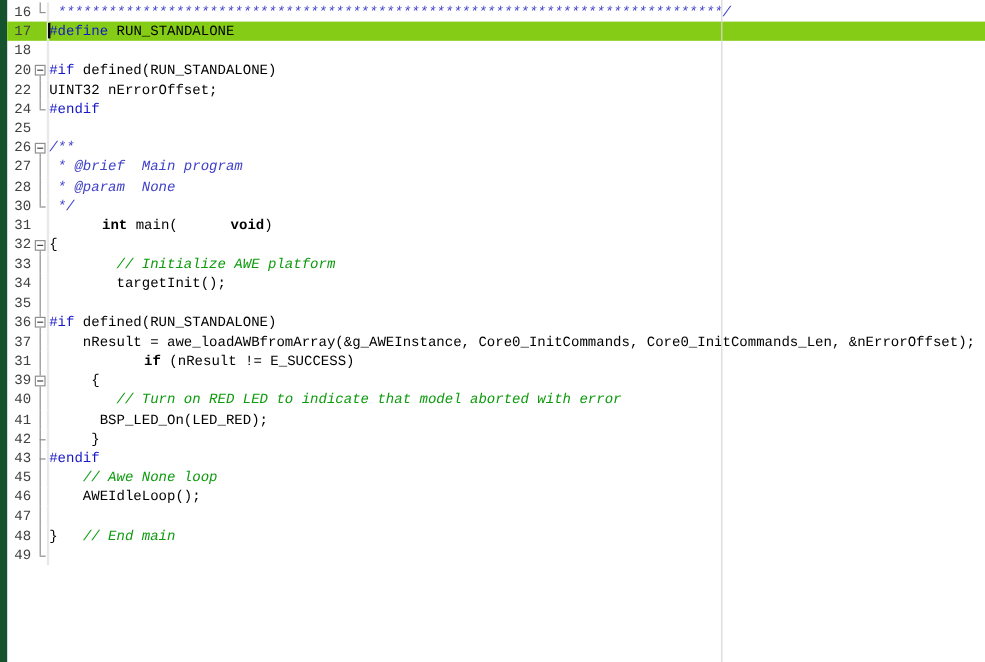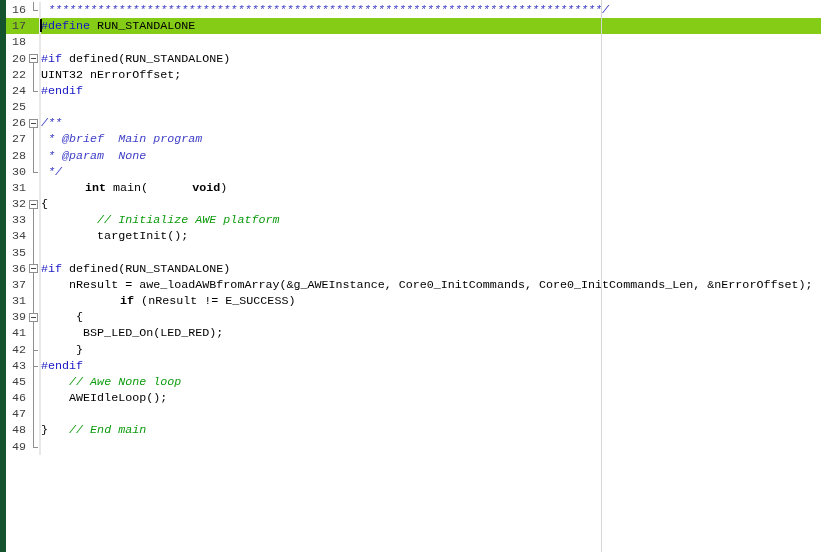--- a/index.html
+++ b/index.html
@@ -94,20 +94,21 @@
       <div class="row"><div class="num">30</div><div class="fold"><div class="fvt"></div><div class="ftick"></div></div><div class="code"><span class="doc"> */</span></div></div>
       <div class="row"><div class="num">31</div><div class="fold"></div><div class="code"><span class="kw">int</span><span class="pl"> main(</span><span class="kw">void</span><span class="pl">)</span></div></div>
       <div class="row"><div class="num">32</div><div class="fold"><div class="fvb"></div><div class="fbox"></div></div><div class="code"><span class="pl">{</span></div></div>
       <div class="row"><div class="num">33</div><div class="fold"><div class="fv"></div></div><div class="code"><span class="pl">        </span><span class="cmt">// Initialize AWE platform</span></div></div>
       <div class="row"><div class="num">34</div><div class="fold"><div class="fv"></div></div><div class="code"><span class="pl">        targetInit();</span></div></div>
       <div class="row"><div class="num">35</div><div class="fold"><div class="fv"></div></div><div class="code"></div></div>
       <div class="row"><div class="num">36</div><div class="fold"><div class="fv"></div><div class="fbox"></div></div><div class="code"><span class="pp">#if</span><span class="pl"> defined(RUN_STANDALONE)</span></div></div>
       <div class="row"><div class="num">37</div><div class="fold"><div class="fv"></div></div><div class="code"><span class="pl">    nResult = awe_loadAWBfromArray(&amp;g_AWEInstance, Core0_InitCommands, Core0_InitCommands_Len, &amp;nErrorOffset);</span></div></div>
       <div class="row"><div class="num">31</div><div class="fold"><div class="fv"></div></div><div class="code"><span class="pl">     </span><span class="kw">if</span><span class="pl"> (nResult != E_SUCCESS)</span></div></div>
       <div class="row"><div class="num">39</div><div class="fold"><div class="fv"></div><div class="fbox"></div></div><div class="code"><span class="pl">     {</span></div></div>
+      <div class="row"><div class="num">40</div><div class="fold"><div class="fv"></div></div><div class="code"><span class="pl">        </span><span class="cmt">// Turn on RED LED to indicate that model aborted with error</span></div></div>
       <div class="row"><div class="num">41</div><div class="fold"><div class="fv"></div></div><div class="code"><span class="pl">      BSP_LED_On(LED_RED);</span></div></div>
       <div class="row"><div class="num">42</div><div class="fold"><div class="fv"></div><div class="ftick"></div></div><div class="code"><span class="pl">     }</span></div></div>
       <div class="row"><div class="num">43</div><div class="fold"><div class="fv"></div><div class="ftick"></div></div><div class="code"><span class="pp">#endif</span></div></div>
       <div class="row"><div class="num">45</div><div class="fold"><div class="fv"></div></div><div class="code"><span class="pl">    </span><span class="cmt">// Awe None loop</span></div></div>
       <div class="row"><div class="num">46</div><div class="fold"><div class="fv"></div></div><div class="code"><span class="pl">    AWEIdleLoop();</span></div></div>
       <div class="row"><div class="num">47</div><div class="fold"><div class="fv"></div></div><div class="code"></div></div>
       <div class="row"><div class="num">48</div><div class="fold"><div class="fv"></div></div><div class="code"><span class="pl">}   </span><span class="cmt">// End main</span></div></div>
       <div class="row"><div class="num">49</div><div class="fold"><div class="fvt"></div><div class="ftick"></div></div><div class="code"></div></div>
     </div>
   <div id="ruler" style="left: 601px;"></div>

